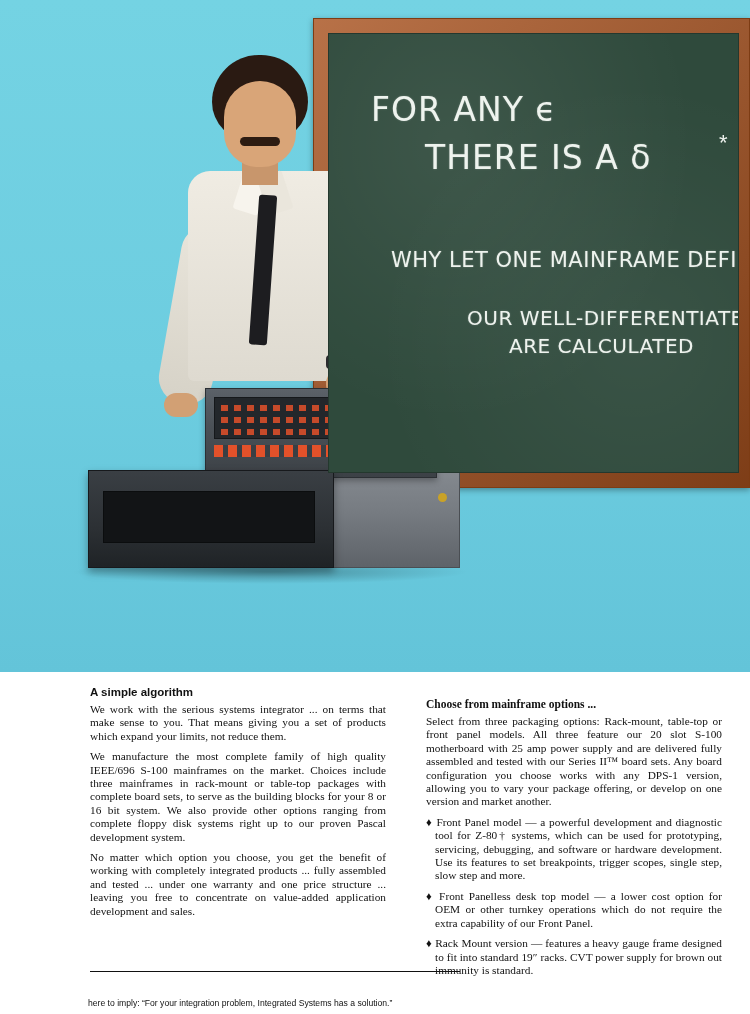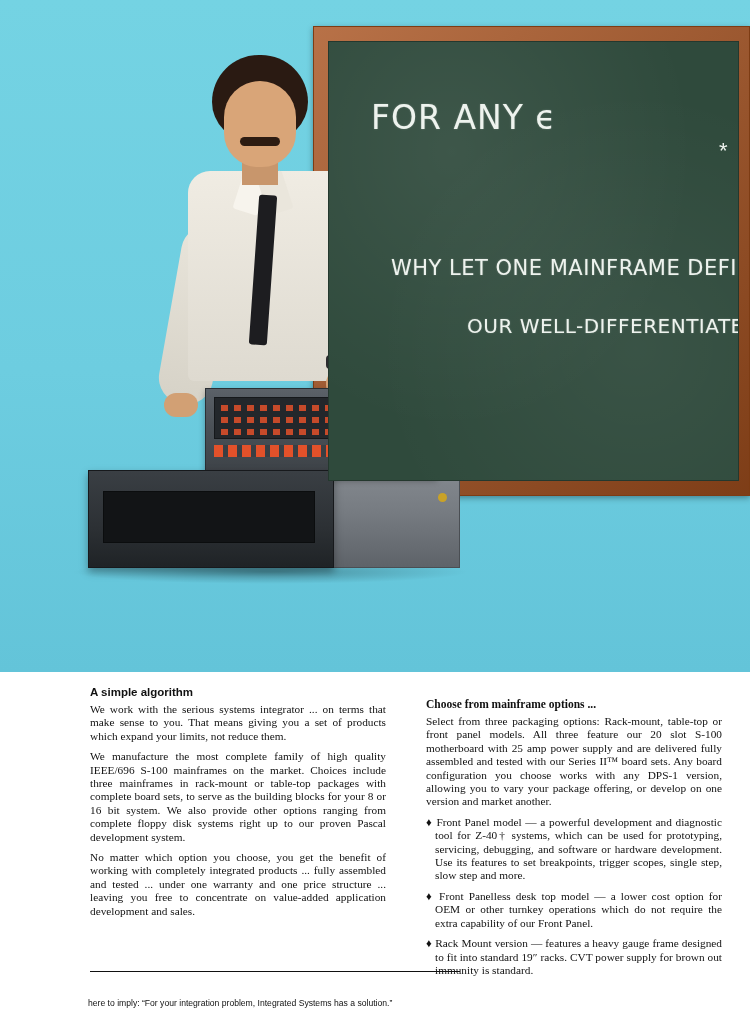--- a/index.html
+++ b/index.html
@@ -27,21 +27,20 @@
   }
 
   
   #board-frame {
     position: absolute;
     left: 313px; top: 18px;
     width: 437px; height: 470px;
     background: #a8521f;
     border: 1px solid #7d3c14;
     box-shadow: 0 2px 6px rgba(0,0,0,.35);
-    margin-top: 8px;
   }
   #board-frame::after{
     content:"";
     position:absolute; left:0; top:0; right:0; bottom:0;
     background:linear-gradient(135deg,rgba(255,255,255,.18),rgba(0,0,0,.25));
     pointer-events:none;
   }
   #board {
     position: absolute;
     left: 14px; top: 14px; right: 10px; bottom: 14px;
@@ -205,23 +204,25 @@
 </head>
 <body>
 
 <div id="page">
 
   <div id="photo">
 
     <div id="board-frame">
       <div id="board">
         <div class="chalk" id="chalk-l1">FOR ANY ϵ</div>
+        <div class="chalk" id="chalk-l2">THERE IS A δ</div>
         <div id="chalk-star">*</div>
         <div class="chalk" id="chalk-l3">WHY LET ONE MAINFRAME DEFINE</div>
         <div class="chalk" id="chalk-l4">OUR WELL-DIFFERENTIATED</div>
+        <div class="chalk" id="chalk-l5">ARE CALCULATED</div>
       </div>
     </div>
 
     <div id="man">
       <div id="arm-l"></div>
       <div id="arm-r"></div>
       <div id="shirt"></div>
       <div id="collar-l"></div>
       <div id="collar-r"></div>
       <div id="tie"></div>
@@ -262,21 +263,21 @@
       <div class="col left">
         <h3 class="sans">A simple algorithm</h3>
         <p>We work with the serious systems integrator ... on terms that make sense to you. That means giving you a set of products which expand your limits, not reduce them.</p>
         <p>We manufacture the most complete family of high quality IEEE/696 S-100 mainframes on the market. Choices include three mainframes in rack-mount or table-top packages with complete board sets, to serve as the building blocks for your 8 or 16 bit system. We also provide other options ranging from complete floppy disk systems right up to our proven Pascal development system.</p>
         <p>No matter which option you choose, you get the benefit of working with completely integrated products ... fully assembled and tested ... under one warranty and one price structure ... leaving you free to concentrate on value-added application development and sales.</p>
       </div>
 
       <div class="col right">
         <h3>Choose from mainframe options ...</h3>
         <p>Select from three packaging options: Rack-mount, table-top or front panel models. All three feature our 20 slot S-100 motherboard with 25 amp power supply and are delivered fully assembled and tested with our Series II™ board sets. Any board configuration you choose works with any DPS-1 version, allowing you to vary your package offering, or develop on one version and market another.</p>
-        <p class="bullet"><span class="bul">♦</span> <span>Front Panel model — a powerful development and diagnostic tool for Z-40† systems, which can be used for prototyping, servicing, debugging, and software or hardware development. Use its features to set breakpoints, trigger scopes, single step, slow step and more.</span></p>
+        <p class="bullet"><span class="bul">♦</span> <span>Front Panel model — a powerful development and diagnostic tool for Z-80† systems, which can be used for prototyping, servicing, debugging, and software or hardware development. Use its features to set breakpoints, trigger scopes, single step, slow step and more.</span></p>
         <p class="bullet"><span class="bul">♦</span> <span>Front Panelless desk top model — a lower cost option for OEM or other turnkey operations which do not require the extra capability of our Front Panel.</span></p>
         <p class="bullet"><span class="bul">♦</span> <span>Rack Mount version — features a heavy gauge frame designed to fit into standard 19″ racks. CVT power supply for brown out immunity is standard.</span></p>
       </div>
     </div>
 
     <div id="rule"></div>
     <div id="footnote-2">here to imply: “For your integration problem, Integrated Systems has a solution.”</div>
   </div>
 
 </div>

